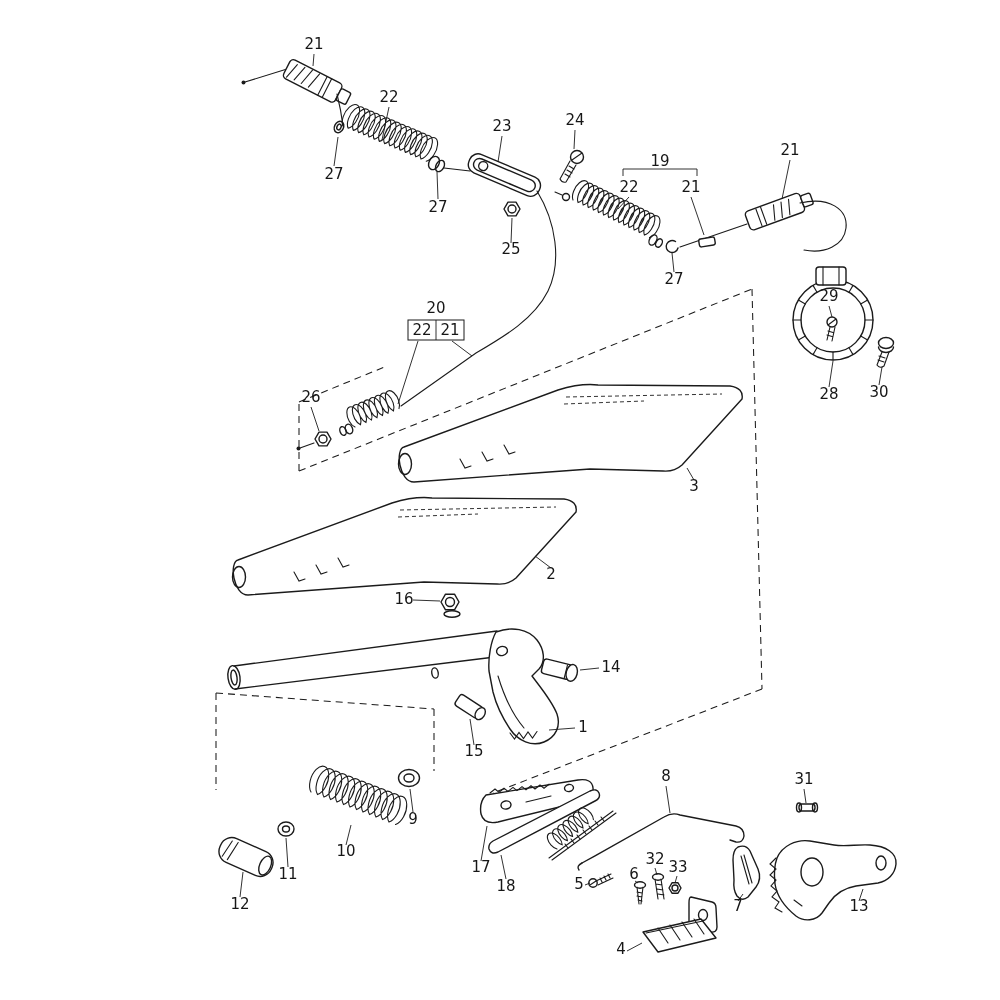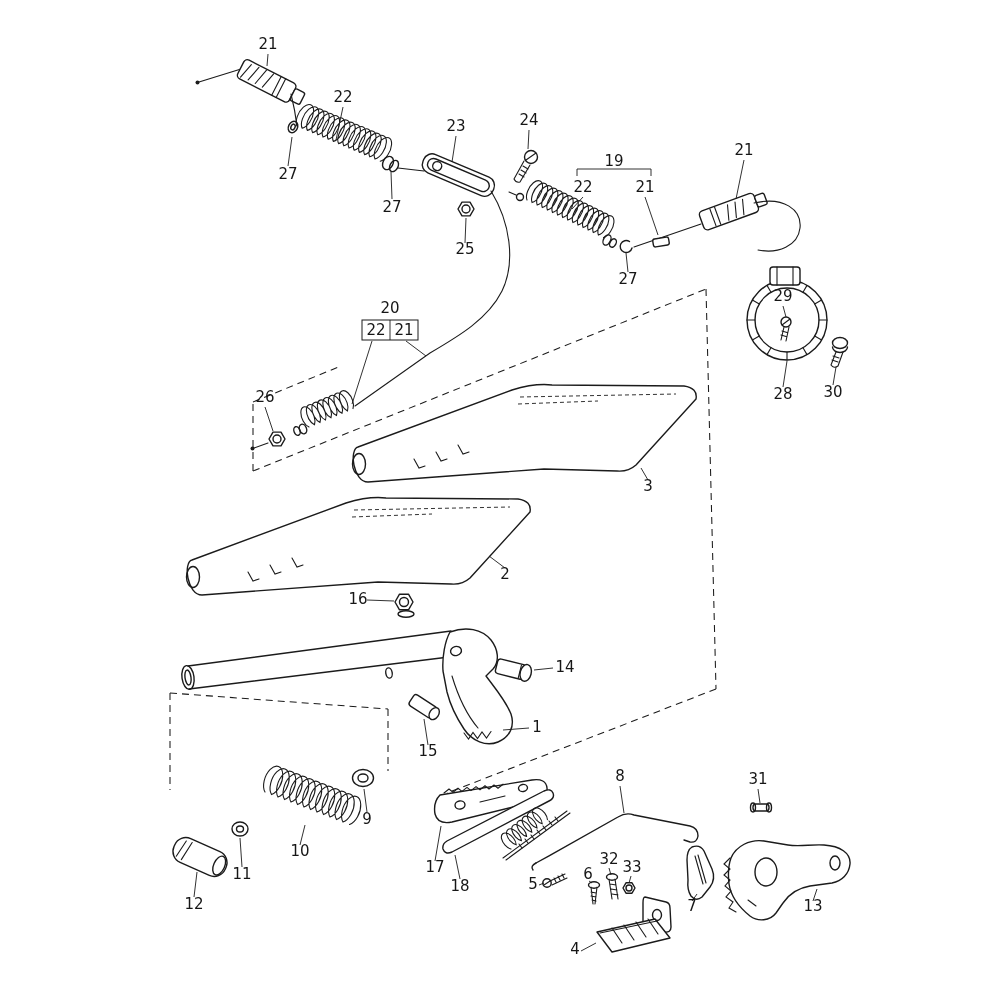--- a/index.html
+++ b/index.html
@@ -1,17 +1,17 @@
 <!DOCTYPE html>
 <html><head>
 <meta charset="utf-8">
 <style>
   html,body{margin:0;padding:0;background:#ffffff;}
   .stage{position:relative;width:856px;height:1000px;background:#ffffff;overflow:hidden;
-         font-family:"DejaVu Sans",sans-serif;}
+         font-family:"DejaVu Sans",sans-serif;padding-left:46px;}
   svg{display:block;}
   .part{fill:none;stroke:#1b1b1b;stroke-width:1.4;stroke-linejoin:round;stroke-linecap:round;}
   .pw{fill:#ffffff;stroke:#1b1b1b;stroke-width:1.4;stroke-linejoin:round;stroke-linecap:round;}
   .thin{fill:none;stroke:#1b1b1b;stroke-width:1.1;stroke-linecap:round;}
   .leader{fill:none;stroke:#1b1b1b;stroke-width:0.9;}
   .dash{fill:none;stroke:#1b1b1b;stroke-width:1.05;stroke-dasharray:7 5;}
   .dash2{fill:none;stroke:#1b1b1b;stroke-width:0.9;stroke-dasharray:4 3;}
   .lbl{font-size:15px;fill:#161616;text-anchor:middle;}
 </style>
 </head>

